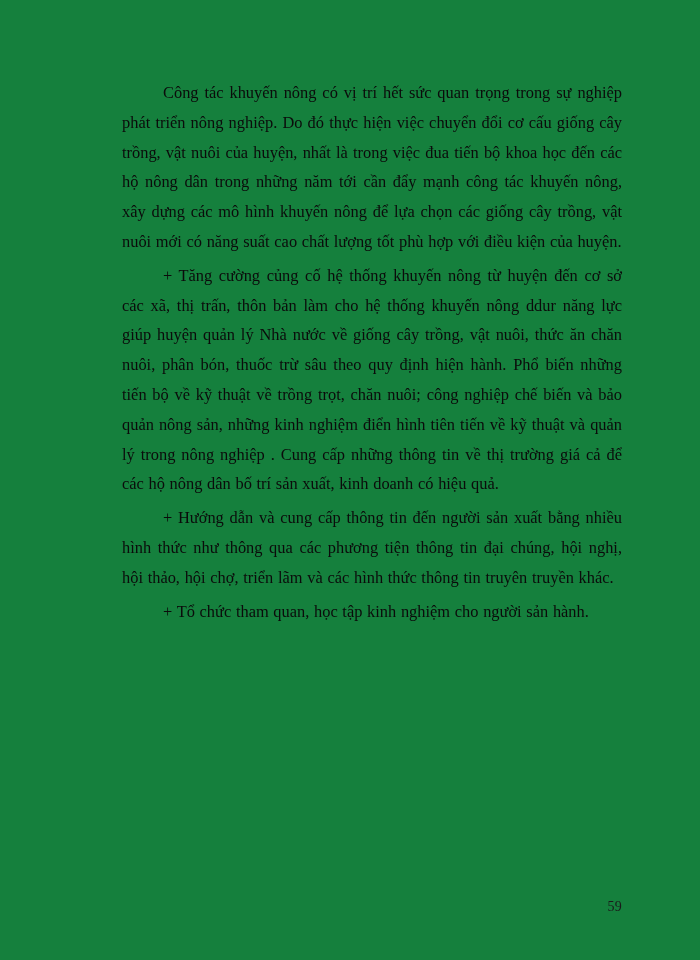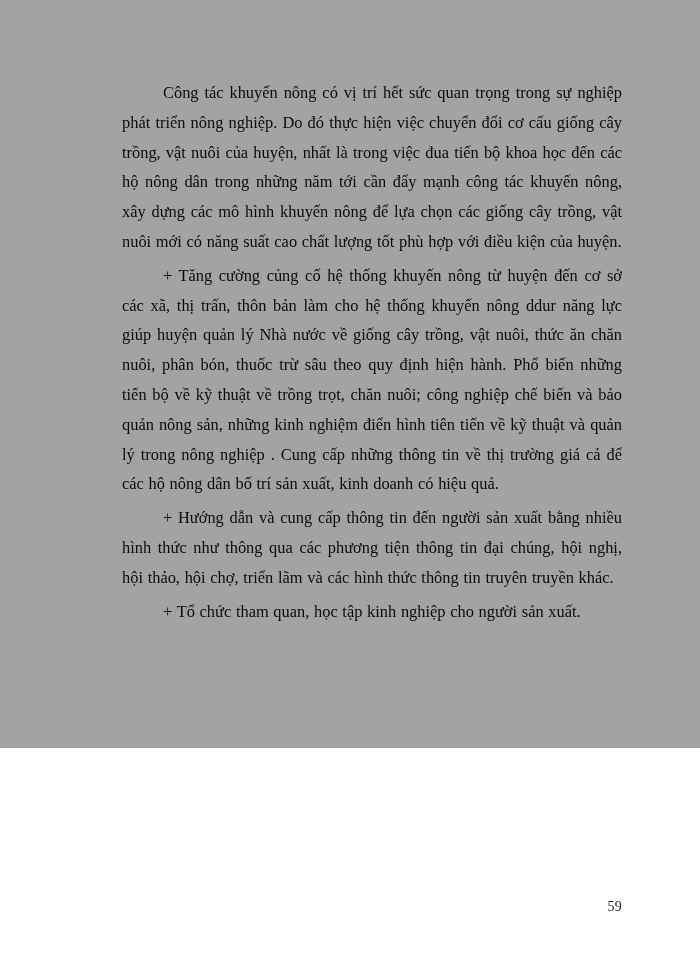--- a/index.html
+++ b/index.html
@@ -11,22 +11,22 @@
     height: 960px;
     background: #ffffff;
     font-family: "Liberation Serif", "DejaVu Serif", serif;
     color: #000000;
     overflow: hidden;
   }
 
   .page {
     position: relative;
     width: 700px;
-    height: 748px;
-    background: #a3a3a3;
+    height: 960px;
+    background: #15803d;
   }
 
   .text-column {
     position: absolute;
     left: 122px;
     top: 78px;
     width: 500px;
   }
 
   .para {
@@ -65,18 +65,18 @@
 </style>
 </head>
 <body>
 
 <div class="page">
 
   <div class="text-column">
     <p class="para">Công tác khuyến nông có vị trí hết sức quan trọng trong sự nghiệp phát triển nông nghiệp. Do đó thực hiện việc chuyển đổi cơ cấu giống cây trồng, vật nuôi của huyện, nhất là trong việc đua tiến bộ khoa học đến các hộ nông dân trong những năm tới cần đẩy mạnh công tác khuyến nông, xây dựng các mô hình khuyến nông để lựa chọn các giống cây trồng, vật nuôi mới có năng suất cao chất lượng tốt phù hợp với điều kiện của huyện.</p>
     <p class="para">+ Tăng cường củng cố hệ thống khuyến nông từ huyện đến cơ sở các xã, thị trấn, thôn bản làm cho hệ thống khuyến nông ddur năng lực giúp huyện quản lý Nhà nước về giống cây trồng, vật nuôi, thức ăn chăn nuôi, phân bón, thuốc trừ sâu theo quy định hiện hành. Phổ biến những tiến bộ về kỹ thuật về trồng trọt, chăn nuôi; công nghiệp chế biến và bảo quản nông sản, những kinh nghiệm điển hình tiên tiến về kỹ thuật và quản lý trong nông nghiệp . Cung cấp những thông tin về thị trường giá cả để các hộ nông dân bố trí sản xuất, kinh doanh có hiệu quả.</p>
     <p class="para">+ Hướng dẫn và cung cấp thông tin đến người sản xuất bằng nhiều hình thức như thông qua các phương tiện thông tin đại chúng, hội nghị, hội thảo, hội chợ, triển lãm và các hình thức thông tin truyên truyền khác.</p>
-    <p class="para">+ Tổ chức tham quan, học tập kinh nghiệp cho người sản xuất.</p>
+    <p class="para">+ Tổ chức tham quan, học tập kinh nghiệm cho người sản hành.</p>
   </div>
 
   <div class="page-number">59</div>
 
 </div>
 
 </body></html>

